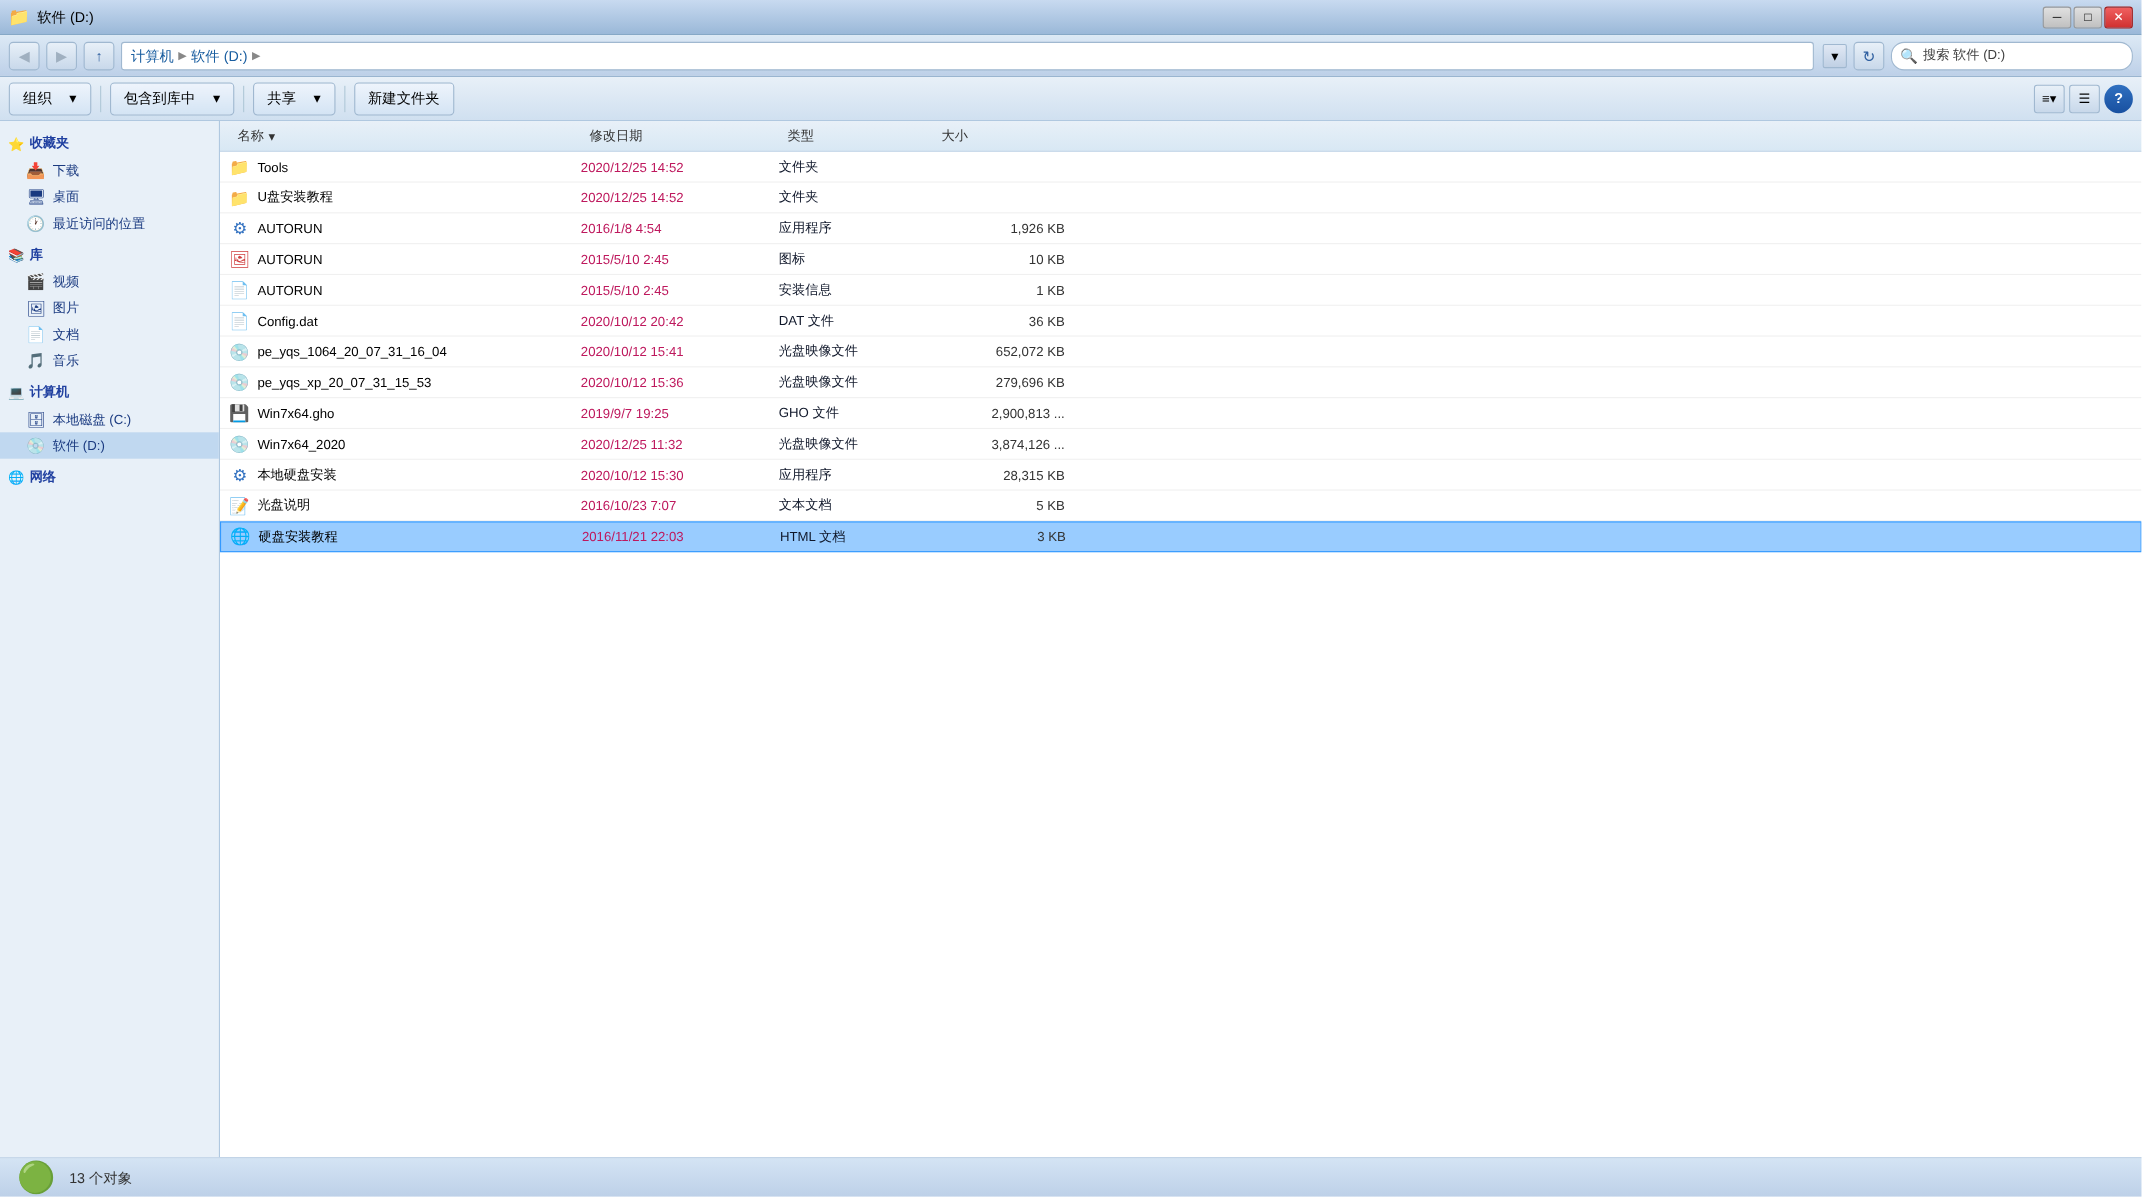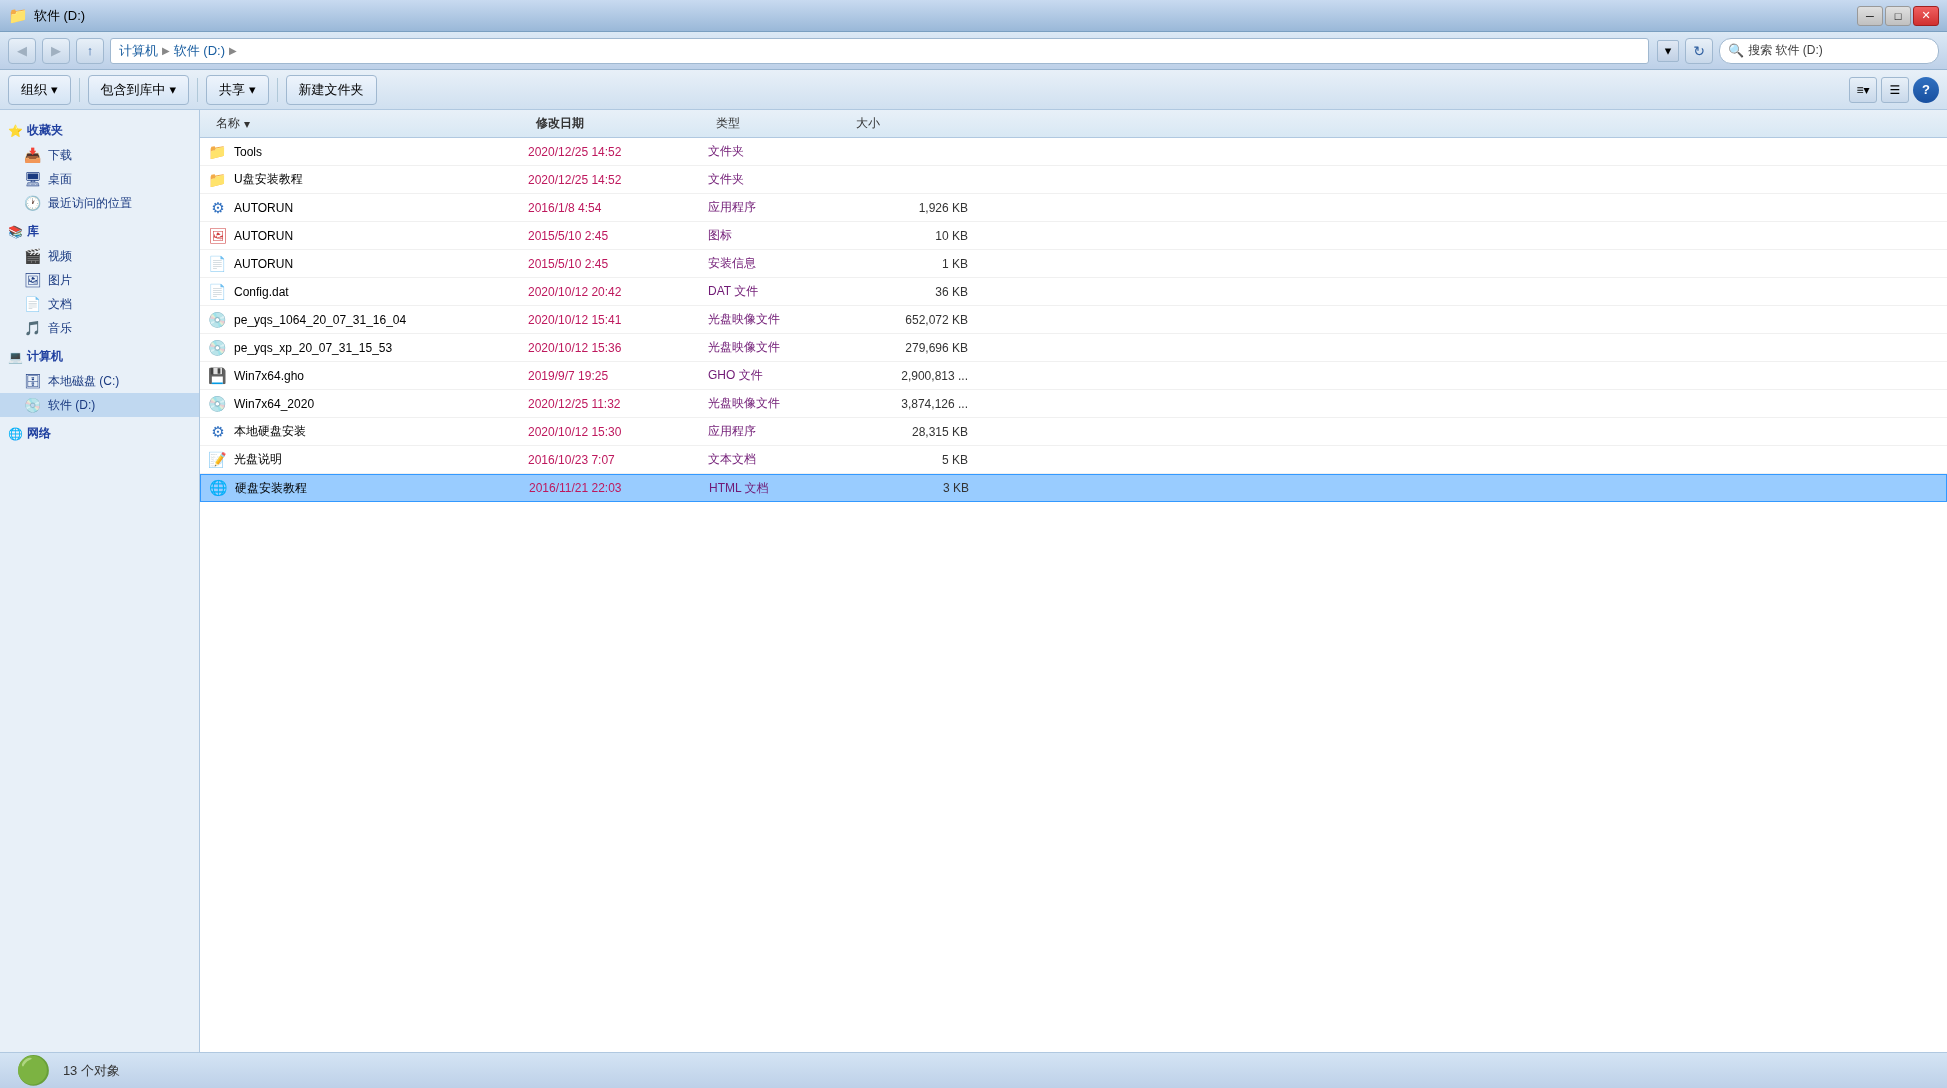--- a/index.html
+++ b/index.html
@@ -137,21 +137,21 @@
       border-bottom: 1px solid #b0c8e0;
     }
     .toolbar-btn {
       height: 30px;
       padding: 0 12px;
       background: linear-gradient(to bottom, #eef4fc, #d4e4f4);
       border: 1px solid #a0b8d0;
       border-radius: 4px;
       display: flex;
       align-items: center;
-      gap: 4px;
+      gap: 16px;
       cursor: pointer;
       font-size: 13px;
     }
     .toolbar-sep { width: 1px; height: 24px; background: #b0c8d8; margin: 0 4px; }
     .toolbar-right {
       margin-left: auto;
       display: flex;
       align-items: center;
       gap: 4px;
     }
@@ -247,21 +247,21 @@
     }
     .col-header {
       cursor: pointer;
       padding: 0 8px;
       display: flex;
       align-items: center;
       height: 100%;
       gap: 4px;
     }
     .col-name { width: 320px; }
-    .col-date { width: 180px; font-weight: bold; }
+    .col-date { width: 180px; }
     .col-type { width: 140px; }
     .col-size { width: 120px; text-align: right; }
 
     
     .file-list {
       flex: 1;
       overflow-y: auto;
       background: white;
     }
     .file-row {
@@ -276,21 +276,21 @@
     .file-row.selected-last { background: #99ccff; border: 1px solid #3399ff; }
     .file-cell-name {
       width: 320px;
       display: flex;
       align-items: center;
       gap: 6px;
       overflow: hidden;
       white-space: nowrap;
     }
     .file-cell-date { width: 180px; color: #be185d; }
-    .file-cell-type { width: 140px; color: #701a75; }
+    .file-cell-type { width: 140px; color: #0f172a; }
     .file-cell-size { width: 120px; text-align: right; color: #333; }
     .file-icon {
       width: 20px;
       height: 20px;
       display: flex;
       align-items: center;
       justify-content: center;
       font-size: 15px;
       flex-shrink: 0;
     }

